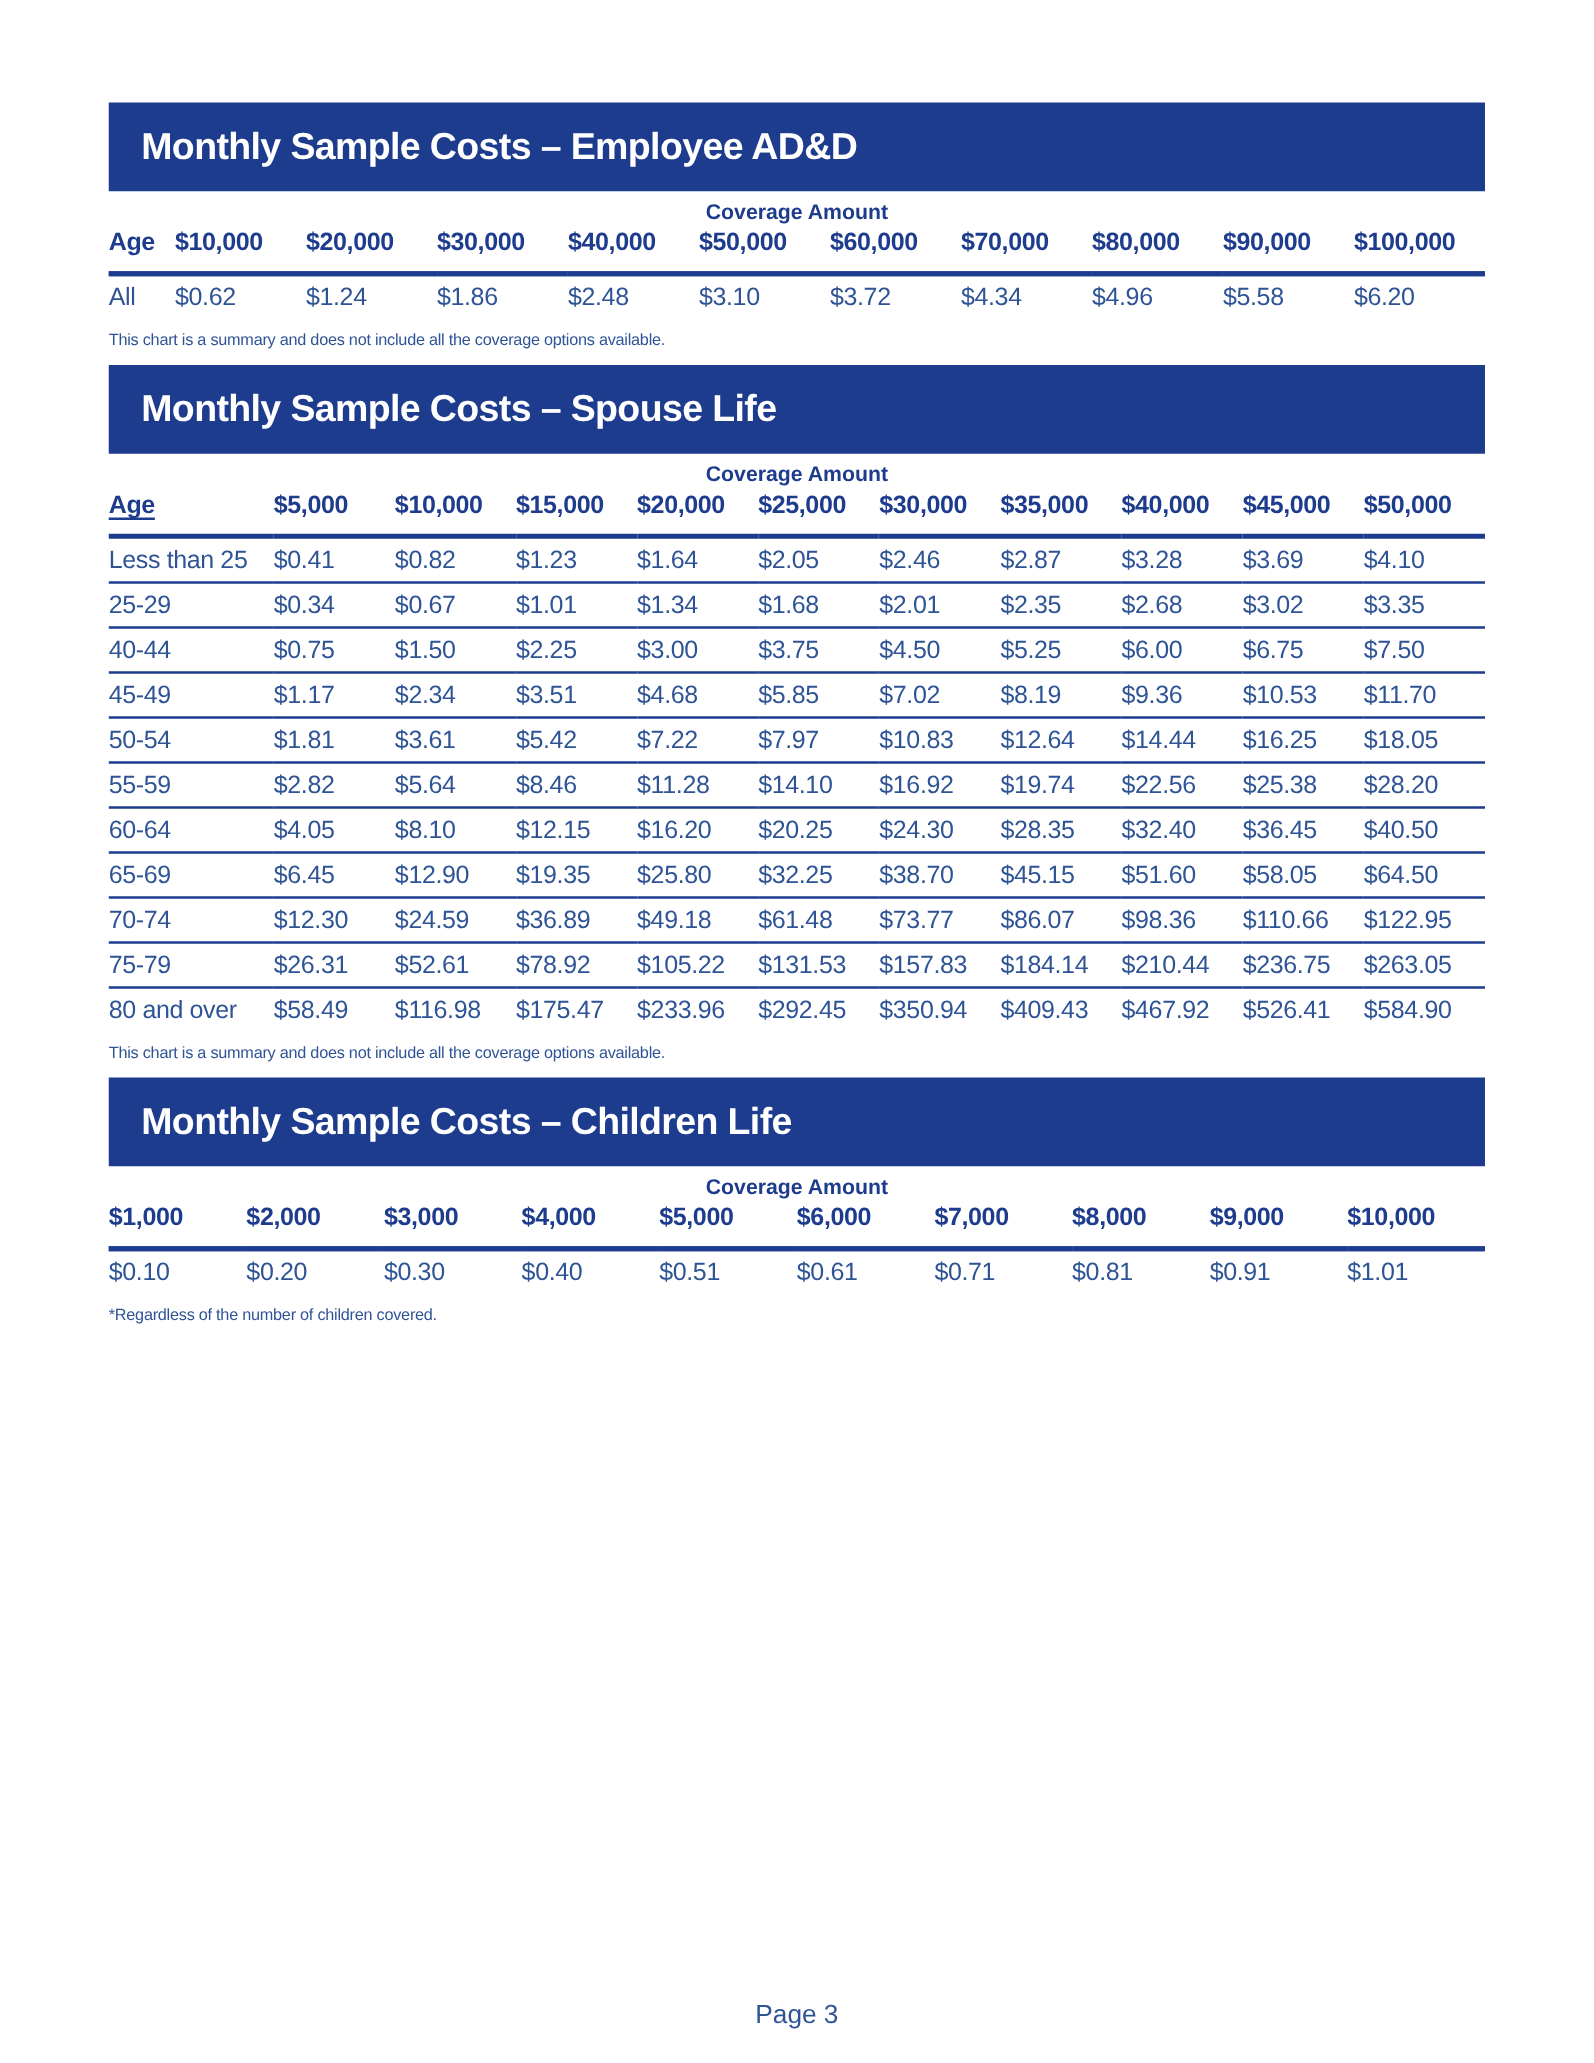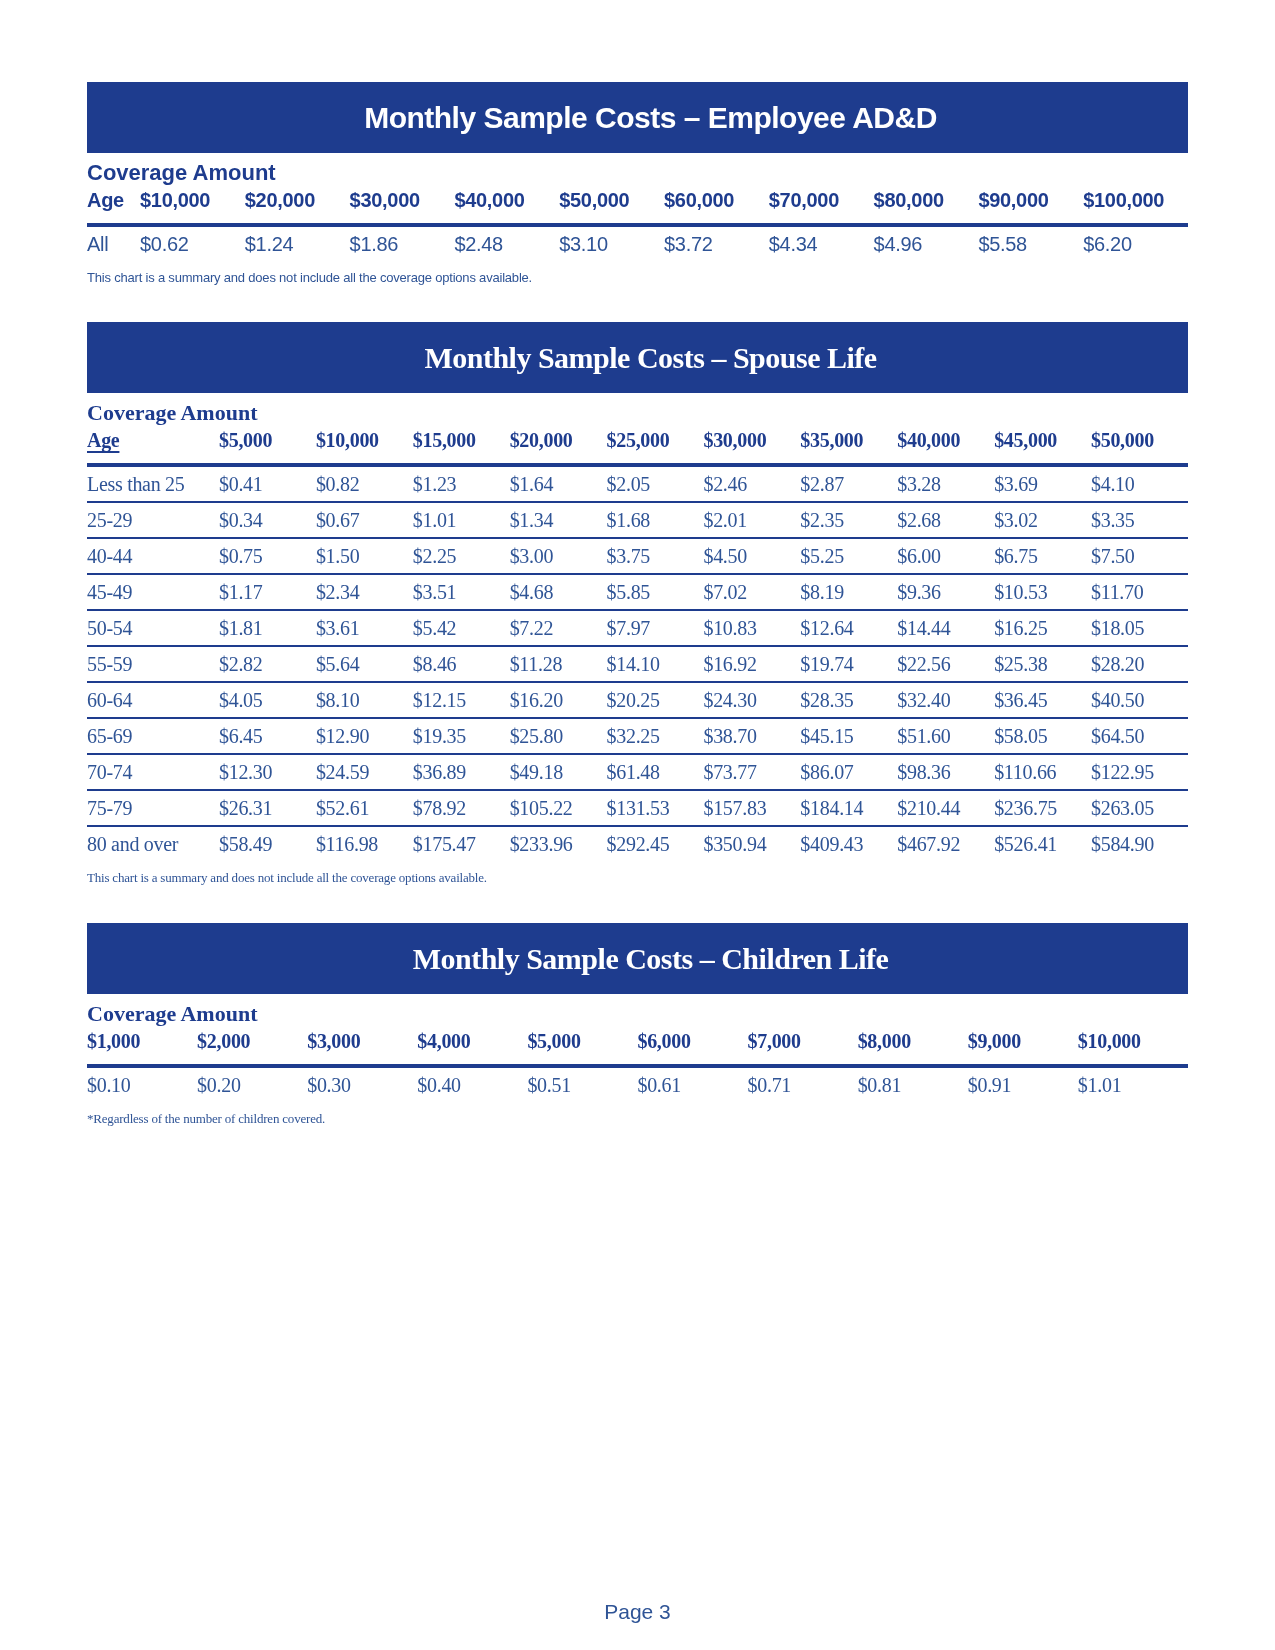--- a/index.html
+++ b/index.html
@@ -18,34 +18,33 @@
   .content{
     position:absolute;
     left:87px;top:82px;
     width:1101px;
   }
   .title-bar{
     height:71px;
     background:var(--navy);
     display:flex;align-items:center;
     padding-left:26px;
-    justify-content:center;
   }
   .title-bar .bar-title{
     color:#ffffff;
     font-size:30px;
     font-weight:bold;
     letter-spacing:-0.5px;
     white-space:nowrap;
   }
   .coverage-label{
     margin-top:7px;
-    text-align:left;
+    text-align:center;
     color:var(--navy);
-    font-size:22px;
+    font-size:17px;
     font-weight:bold;
   }
   table{
     border-collapse:collapse;
     table-layout:fixed;
     width:100%;
     margin-top:1px;
   }
   th{
     text-align:left;
@@ -71,21 +70,21 @@
   .t-employee col.age-col{width:53px;}
   .t-spouse col.age-col{width:132px;}
   .t-spouse th.age-header{text-decoration:underline;text-underline-offset:4px;}
   .note{
     margin-top:9px;
     color:var(--blue);
     font-size:13px;
     letter-spacing:-0.2px;
   }
   section.tbl-section{margin-top:0;}
-  section.tbl-section + section.tbl-section{margin-top:37px;font-family:Liberation Serif, serif;}
+  section.tbl-section + section.tbl-section{margin-top:13px;}
   .page-number{
     position:absolute;
     left:0;right:0;
     top:1600px;
     text-align:center;
     color:var(--blue);
     font-size:21px;
   }
 </style>
 </head>

